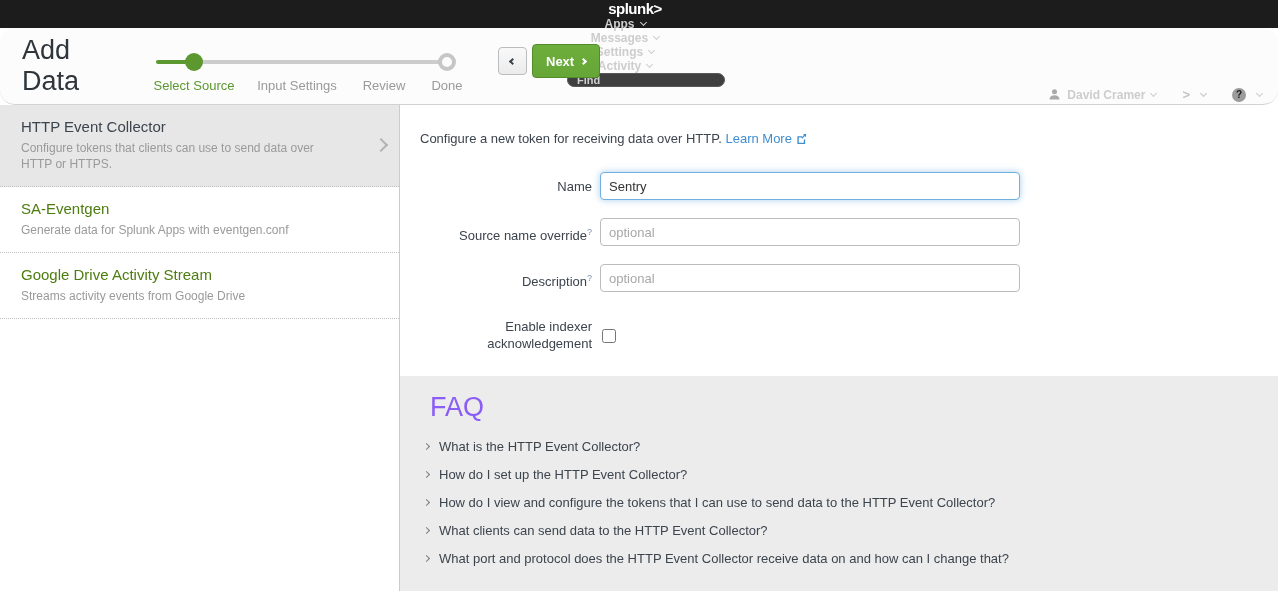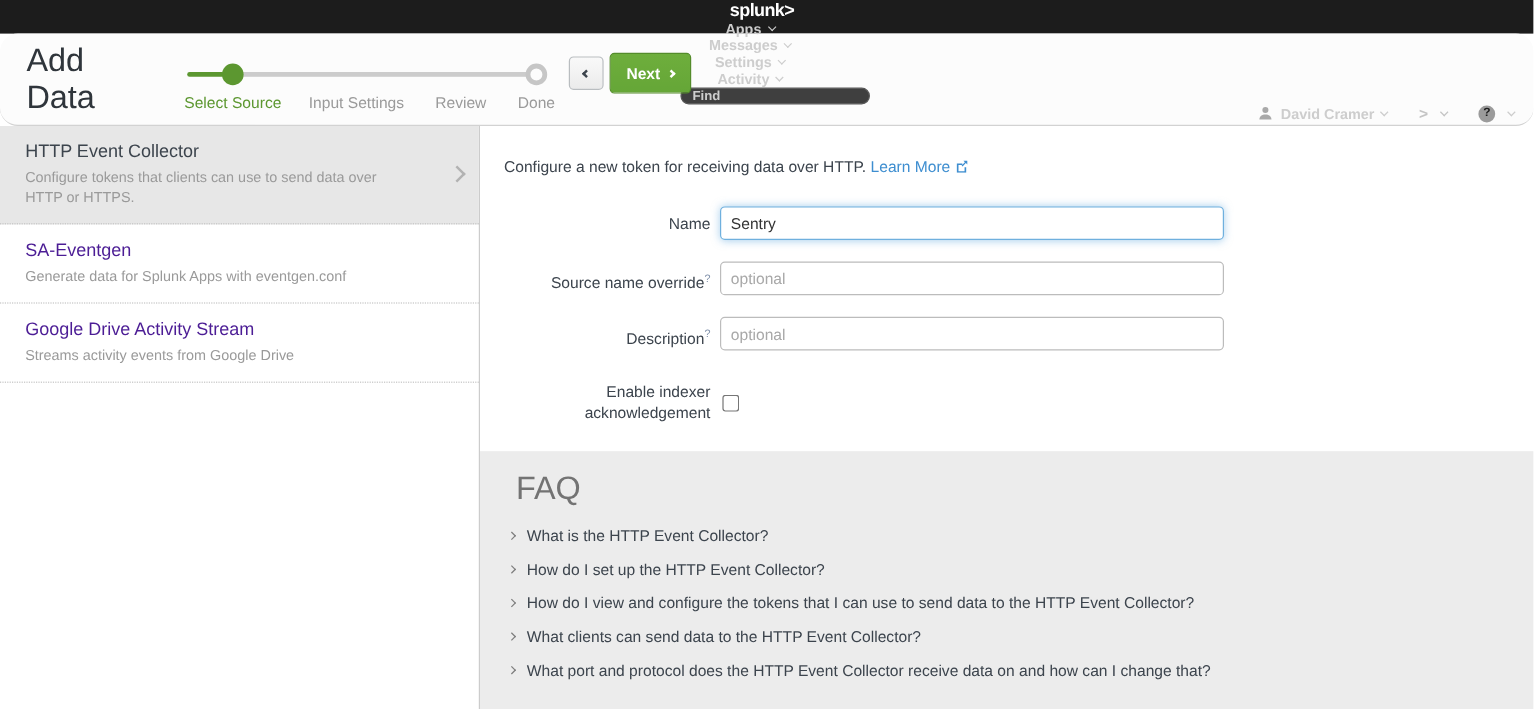--- a/index.html
+++ b/index.html
@@ -37,21 +37,21 @@
   .helpmenu { display:flex; align-items:center; margin-right:16px; cursor:pointer; }
   .helpcircle { width:14px; height:14px; border-radius:50%; background:#9b9b9b; color:#1c1c1c;
     font-size:10px; font-weight:bold; display:flex; align-items:center; justify-content:center; margin-right:5px; }
 
   
   .header {
     height:77px; background:#fcfcfc; border-bottom:1px solid #d2d2d2;
     display:flex; align-items:center; padding-left:22px;border-radius:15px;
   }
   .pagetitle { font-size:27px; color:#2f353b; margin-right:22px; width:112px; }
-  .stepper { position:relative; width:302px; height:52px; margin-right:16px; flex:none;text-align:center; }
+  .stepper { position:relative; width:302px; height:52px; margin-right:40px; flex:none;text-align:center; }
   .seg-active { position:absolute; left:0; top:20px; width:31px; height:4px; background:#5c9730; border-radius:2px; }
   .seg-rest { position:absolute; left:38px; top:20px; width:253px; height:4px; background:#cccccc; }
   .dot { position:absolute; left:29px; top:13px; width:18px; height:18px; border-radius:50%; background:#5c9730; }
   .ring { position:absolute; left:282px; top:13px; width:18px; height:18px; border-radius:50%;
     background:#fcfcfc; border:4px solid #c6c6c6; }
   .steplabel { position:absolute; top:38px; transform:translateX(-50%); font-size:13px; color:#9a9a9a; white-space:nowrap; }
   .steplabel.active { color:#5c9730; }
   .s0 { left:38px; } .s1 { left:141px; } .s2 { left:228px; } .s3 { left:291px; }
   .backbtn {
     width:29px; height:28px; margin-top:-10px; border:1px solid #b9bdc0; border-radius:4px;
@@ -63,21 +63,21 @@
     background:linear-gradient(#6eae3c,#65a637); color:#fff; font-size:13px; font-weight:bold;
     display:flex; align-items:center; cursor:pointer;
   }
   .nextbtn .chev { margin-left:7px; border-width:2px; width:5px; height:5px; }
 
   
   .content { display:flex; height:492px; }
   .sidebar { width:400px; flex:none; border-right:1px solid #cccccc; background:#fff; }
   .sideitem { position:relative; padding:13px 52px 14px 21px; border-bottom:1px dotted #c3c3c3; cursor:pointer; }
   .sideitem.selected { background:#e7e7e7; }
-  .sideitem .title { font-size:15px; color:#4c1d95; margin-bottom:5px; }
+  .sideitem .title { font-size:15px; color:#4d7c0f; margin-bottom:5px; }
   .sideitem.selected .title { color:#3c444d; }
   .sideitem .desc { font-size:12px; color:#9a9a9a; line-height:16px; }
   .side-chev { position:absolute; right:13px; top:50%; margin-top:-6px; width:10px; height:10px;
     border-right:2.5px solid #b2b2b2; border-bottom:2.5px solid #b2b2b2; transform:rotate(-45deg); }
 
   .main { flex:1; background:#fff; }
   .form-area { padding:26px 0 0 20px; }
   .intro { font-size:13px; color:#3c444d; margin-bottom:26px; }
   .learnmore { color:#3e8ed0; text-decoration:none; cursor:pointer; }
   .extlink { margin-left:4px; vertical-align:-1px; }
@@ -88,21 +88,21 @@
     width:420px; height:28px; border:1px solid #bcbcbc; border-radius:4px;
     padding:0 8px; font-size:13px; color:#333; font-family:"Liberation Sans",sans-serif; outline:none;
   }
   .finput::placeholder { color:#a8a8a8; }
   .finput.focused { border-color:#6fb0de; box-shadow:0 0 7px rgba(98,168,222,0.55); }
   .cbrow { margin-top:24px;align-items:center; }
   .cbox { width:14px; height:14px; margin:3px 0 0 2px; accent-color:#888; cursor:pointer; }
 
   
   .faq { margin-top:24px; background:#ececec; border-bottom:1px solid #c9c9c9; padding:12px 24px 26px 24px; }
-  .faq h2 { font-size:27px; font-weight:300; color:#737373; margin:4px 0 16px 6px; }
+  .faq h2 { font-size:27px; font-weight:300; color:#8b5cf6; margin:4px 0 16px 6px; }
   .faq-q { display:flex; align-items:center; font-size:13px; color:#3c444d; margin-bottom:13px; cursor:pointer; }
   .faq-q .chev { color:#7d7d7d; margin-right:10px; flex:none; }
 </style>
 </head>
 <body>
 
 <div class="topbar">
   <div class="logo"><span>splunk</span><span class="gt">&gt;</span></div>
 
   <div class="navitem">

